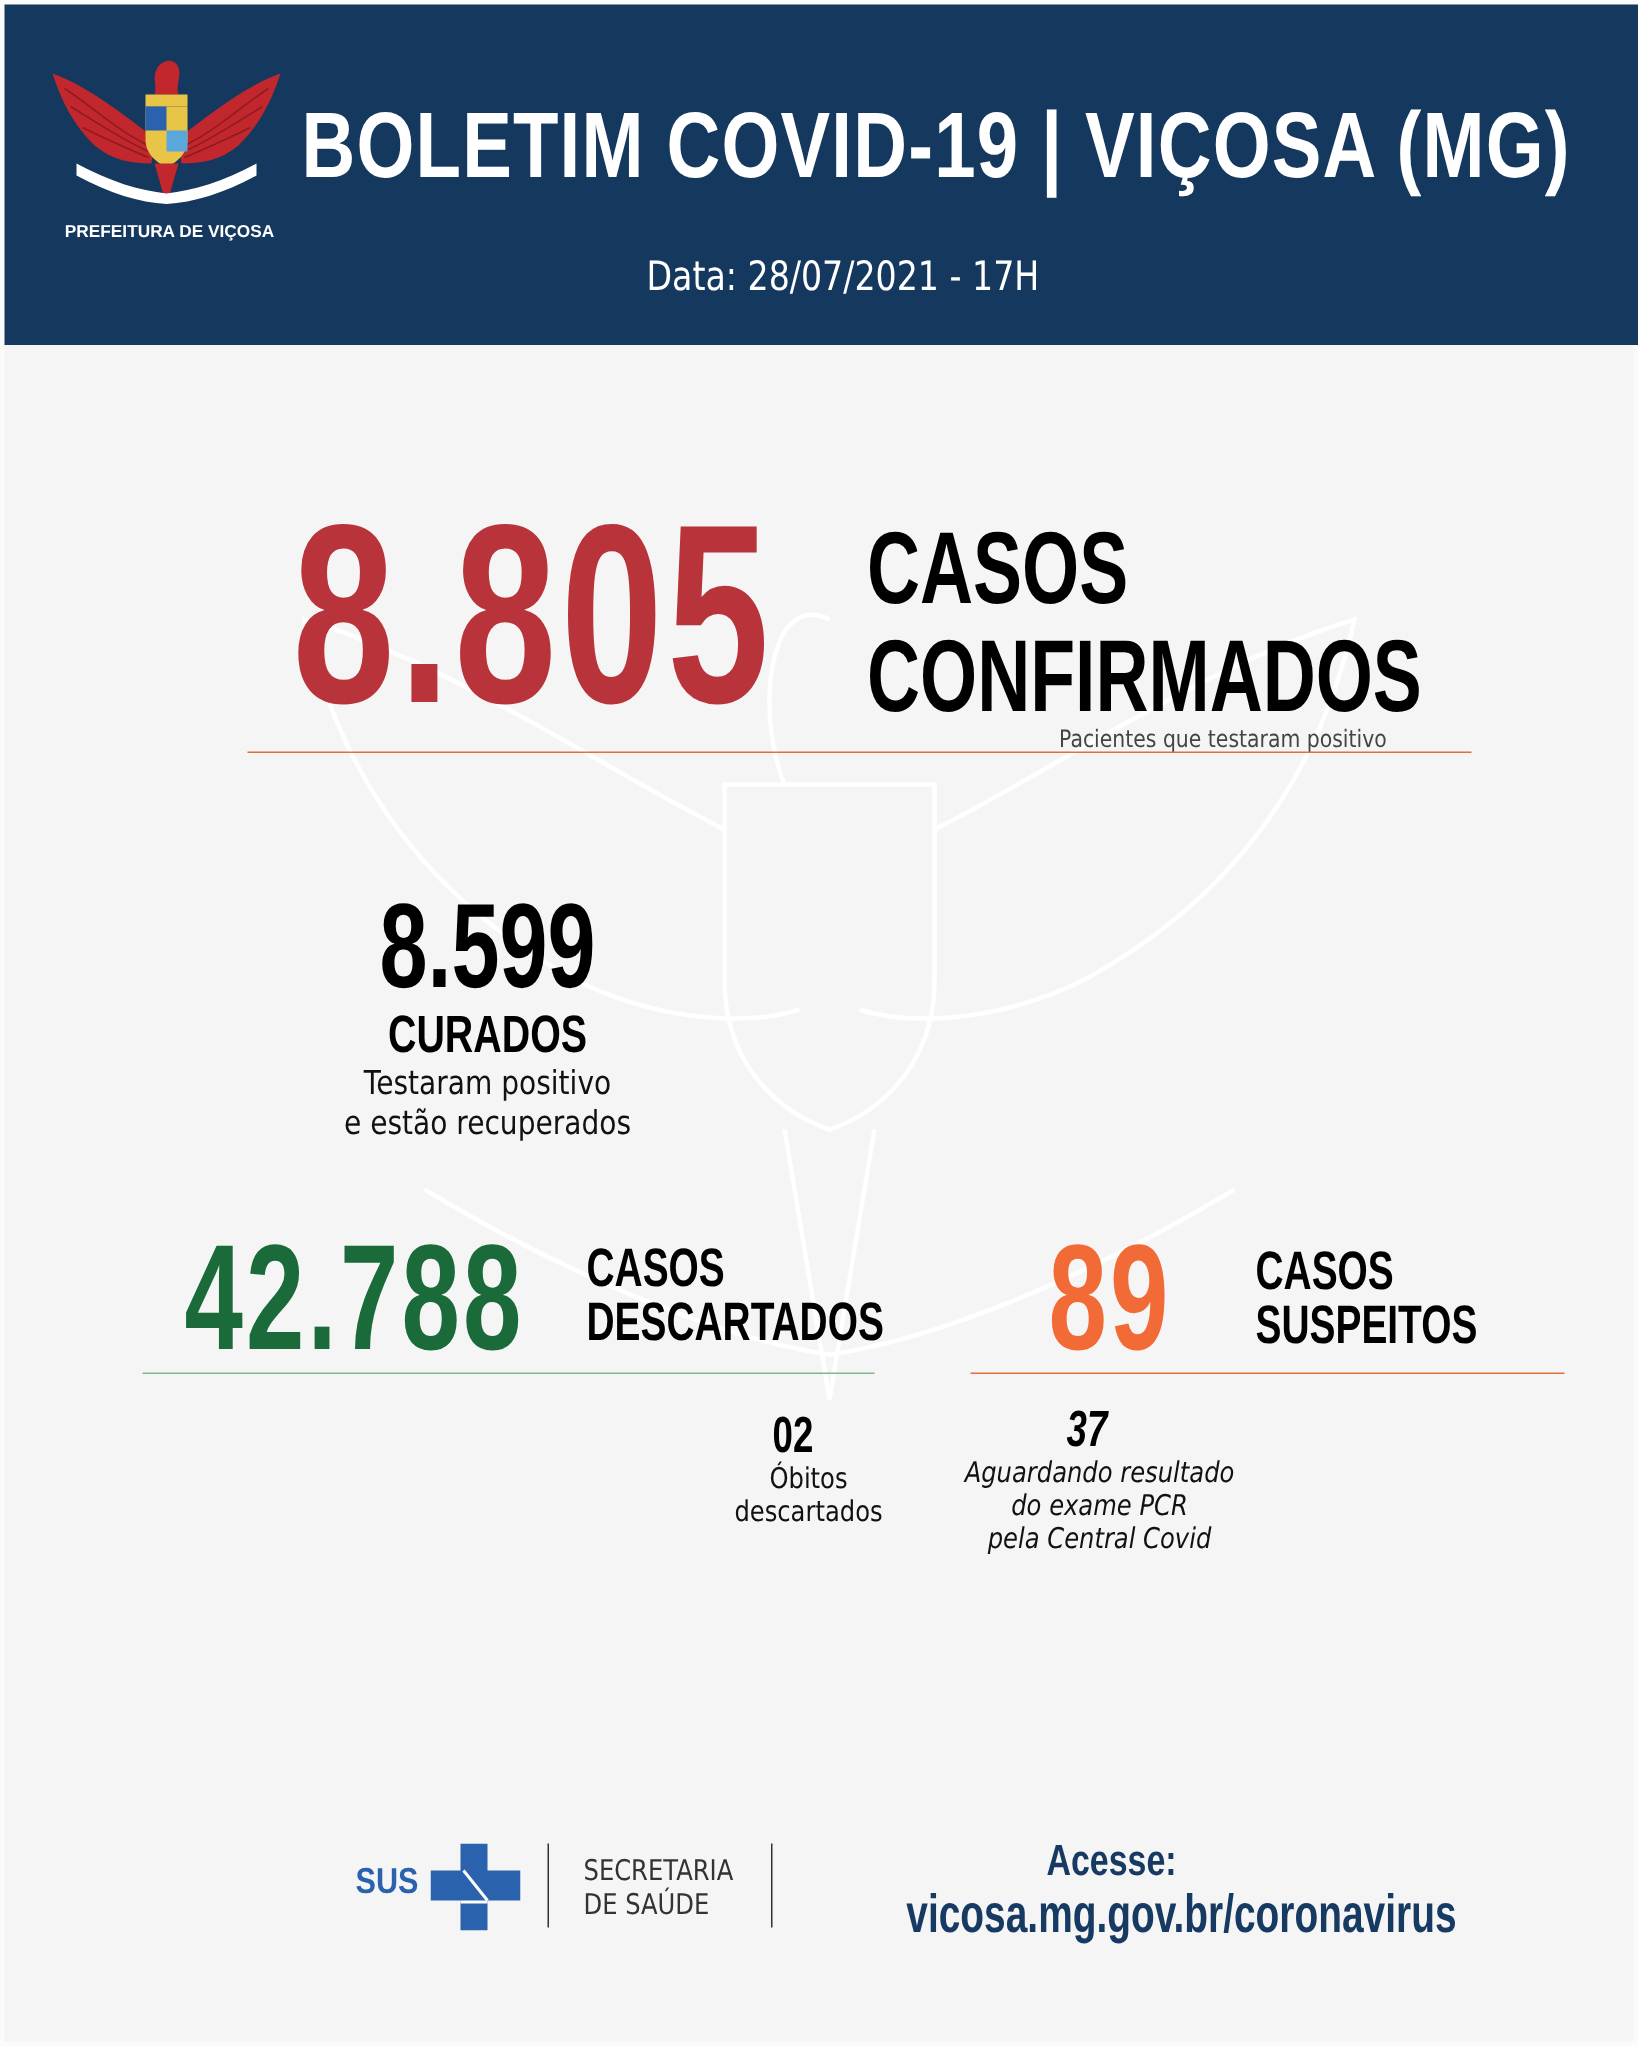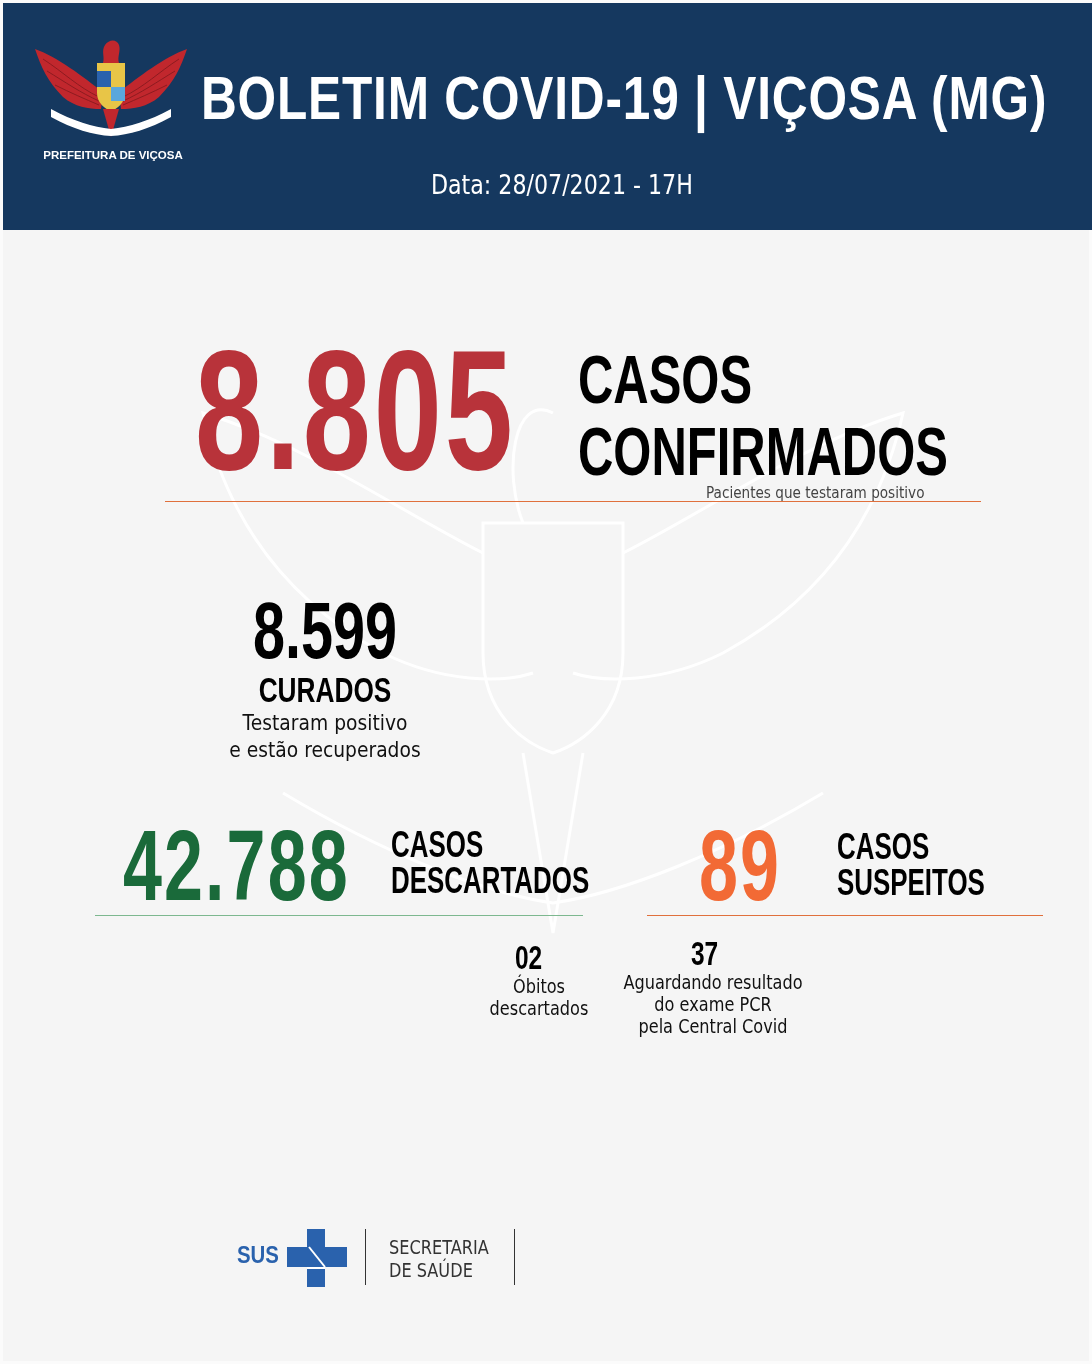--- a/index.html
+++ b/index.html
@@ -198,34 +198,38 @@
     <span class="desc">descartados</span>
   </div>
 
   <div class="cond big-suspect">89</div>
   <div class="cond suspect-label">
     <span>CASOS</span><br>
     <span>SUSPEITOS</span>
   </div>
   <div class="rule" style="left:644px; top:912px; width:396px; background:#e0703c;"></div>
 
-  <div class="sub" style="left:600px; top:932px; width:220px;">
+  <div class="sub" style="left:620px; top:932px; width:220px;font-style:italic;">
     <span class="num" style="text-align:left; margin-left:88px; transform-origin:left top;">37</span>
     <span class="desc">Aguardando resultado</span>
     <span class="desc">do exame PCR</span>
     <span class="desc">pela Central Covid</span>
   </div>
 
   <div class="sus-text">SUS</div>
   <svg style="position:absolute; left:284px; top:1226px;" width="60" height="58" viewBox="0 0 60 58">
     <rect x="20" y="0" width="18" height="58" fill="#2a62ad"></rect>
     <rect x="0" y="18" width="60" height="20" fill="#2a62ad"></rect>
     <path d="M22 18 L38 38" stroke="#ffffff" stroke-width="2"></path>
     <rect x="20" y="38" width="18" height="2" fill="#ffffff"></rect>
   </svg>
   <div class="vdiv" style="left:362px; top:1226px; height:56px;"></div>
   <div class="sec-text">
     <span>SECRETARIA</span><br>
     <span>DE SAÚDE</span>
   </div>
   <div class="vdiv" style="left:511px; top:1226px; height:56px;"></div>
+  <div class="acesse">
+    <span class="a1">Acesse:</span>
+    <span class="a2">vicosa.mg.gov.br/coronavirus</span>
+  </div>
 
 </div>
 
 </body></html>

